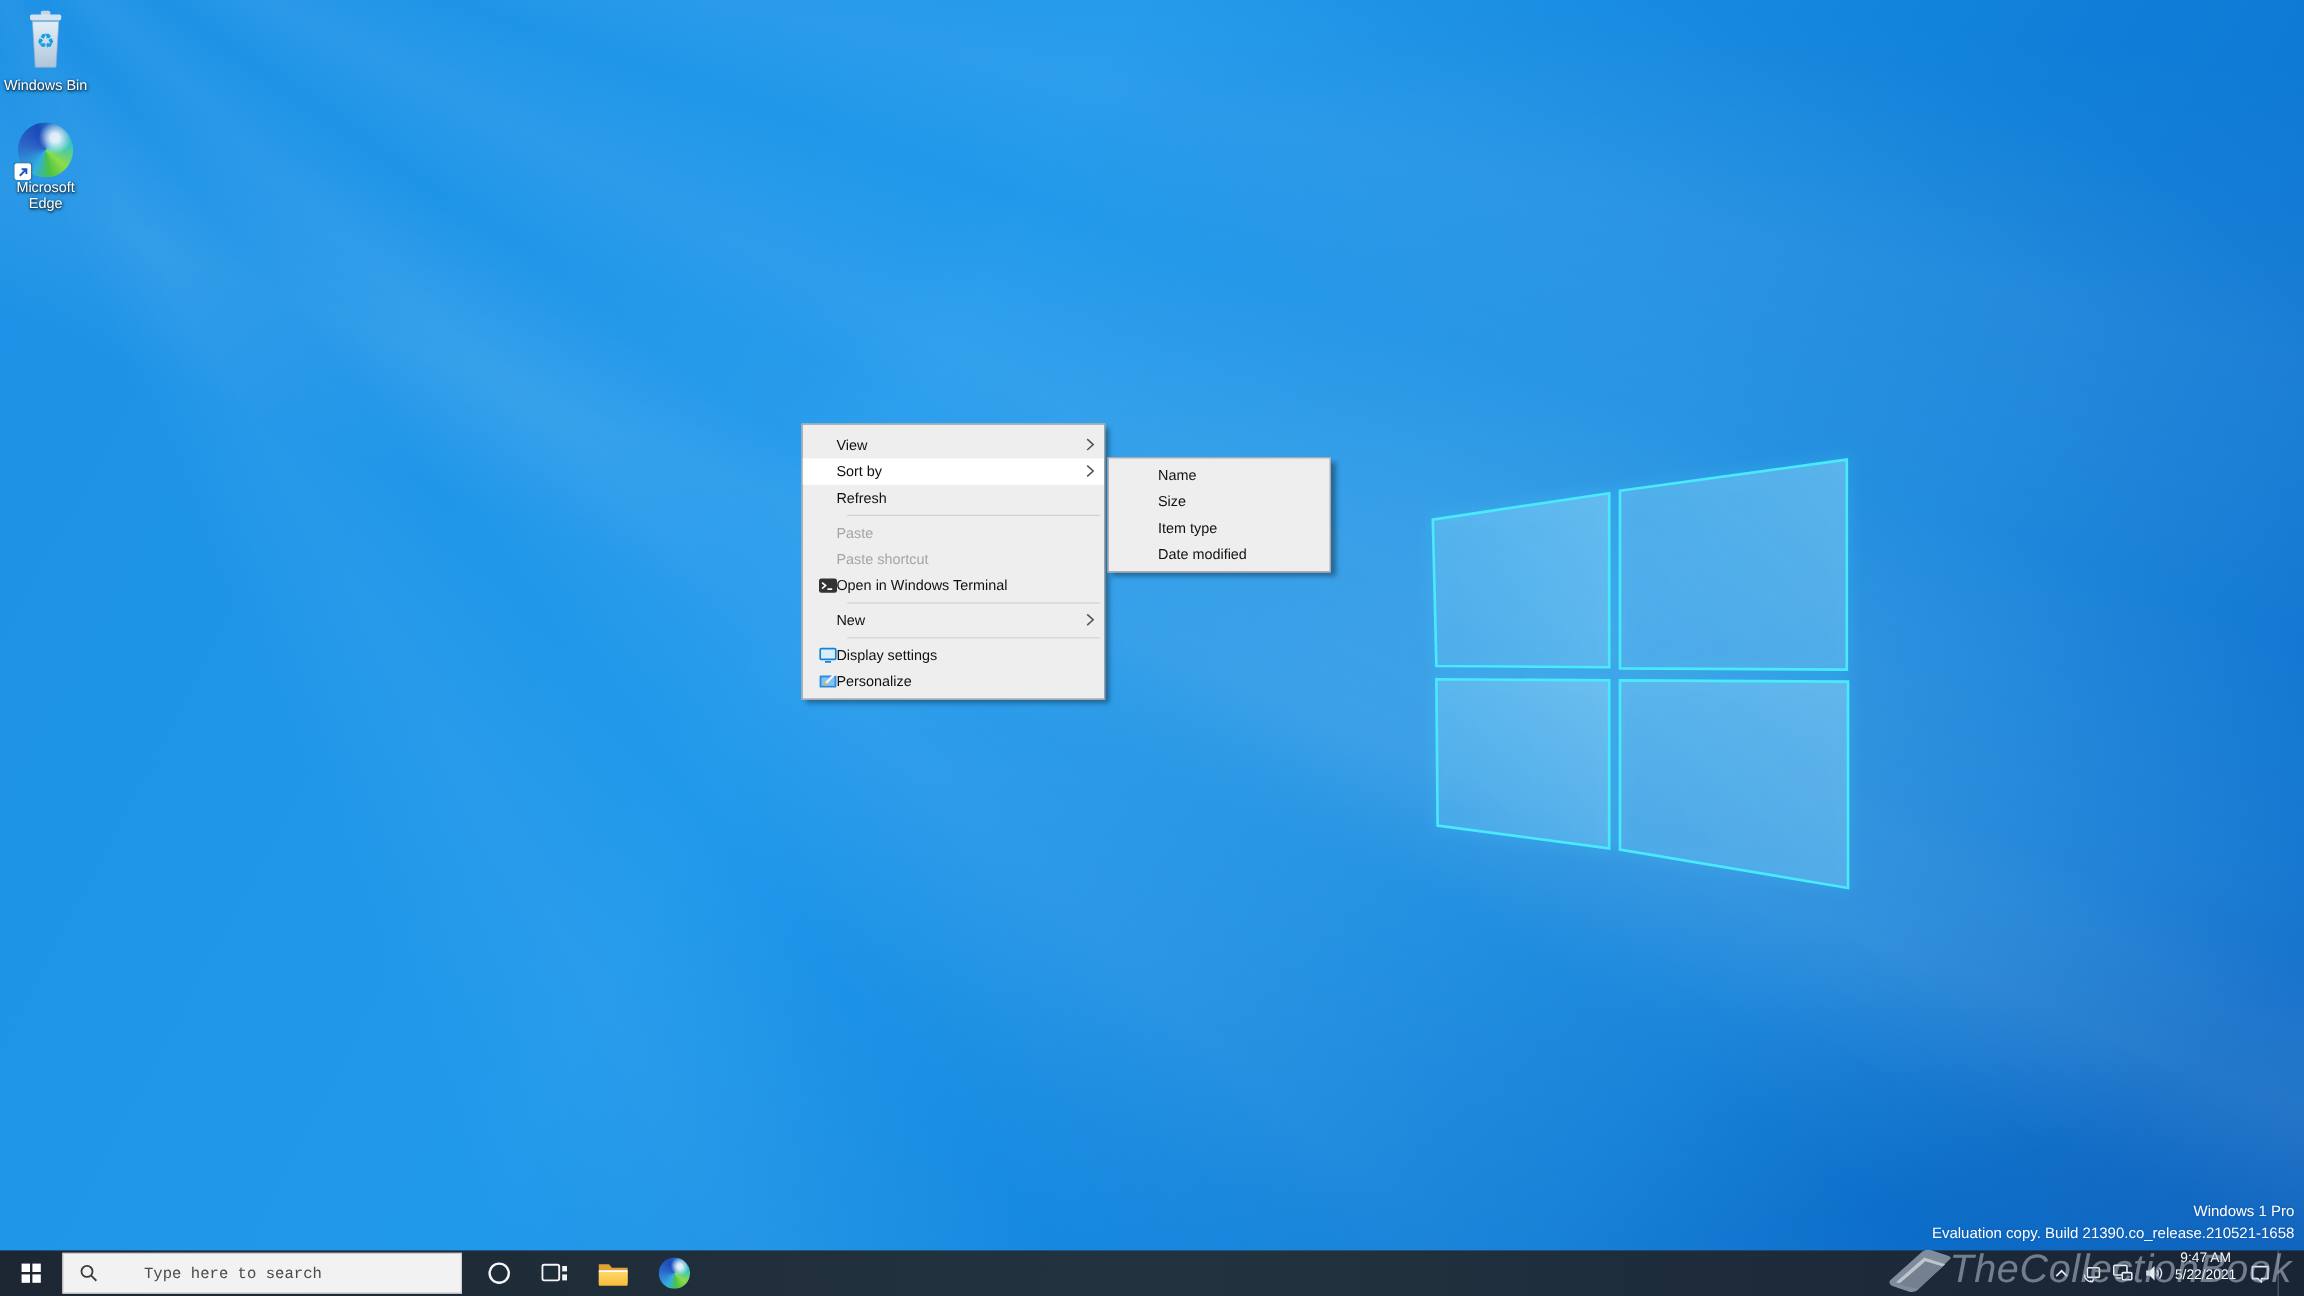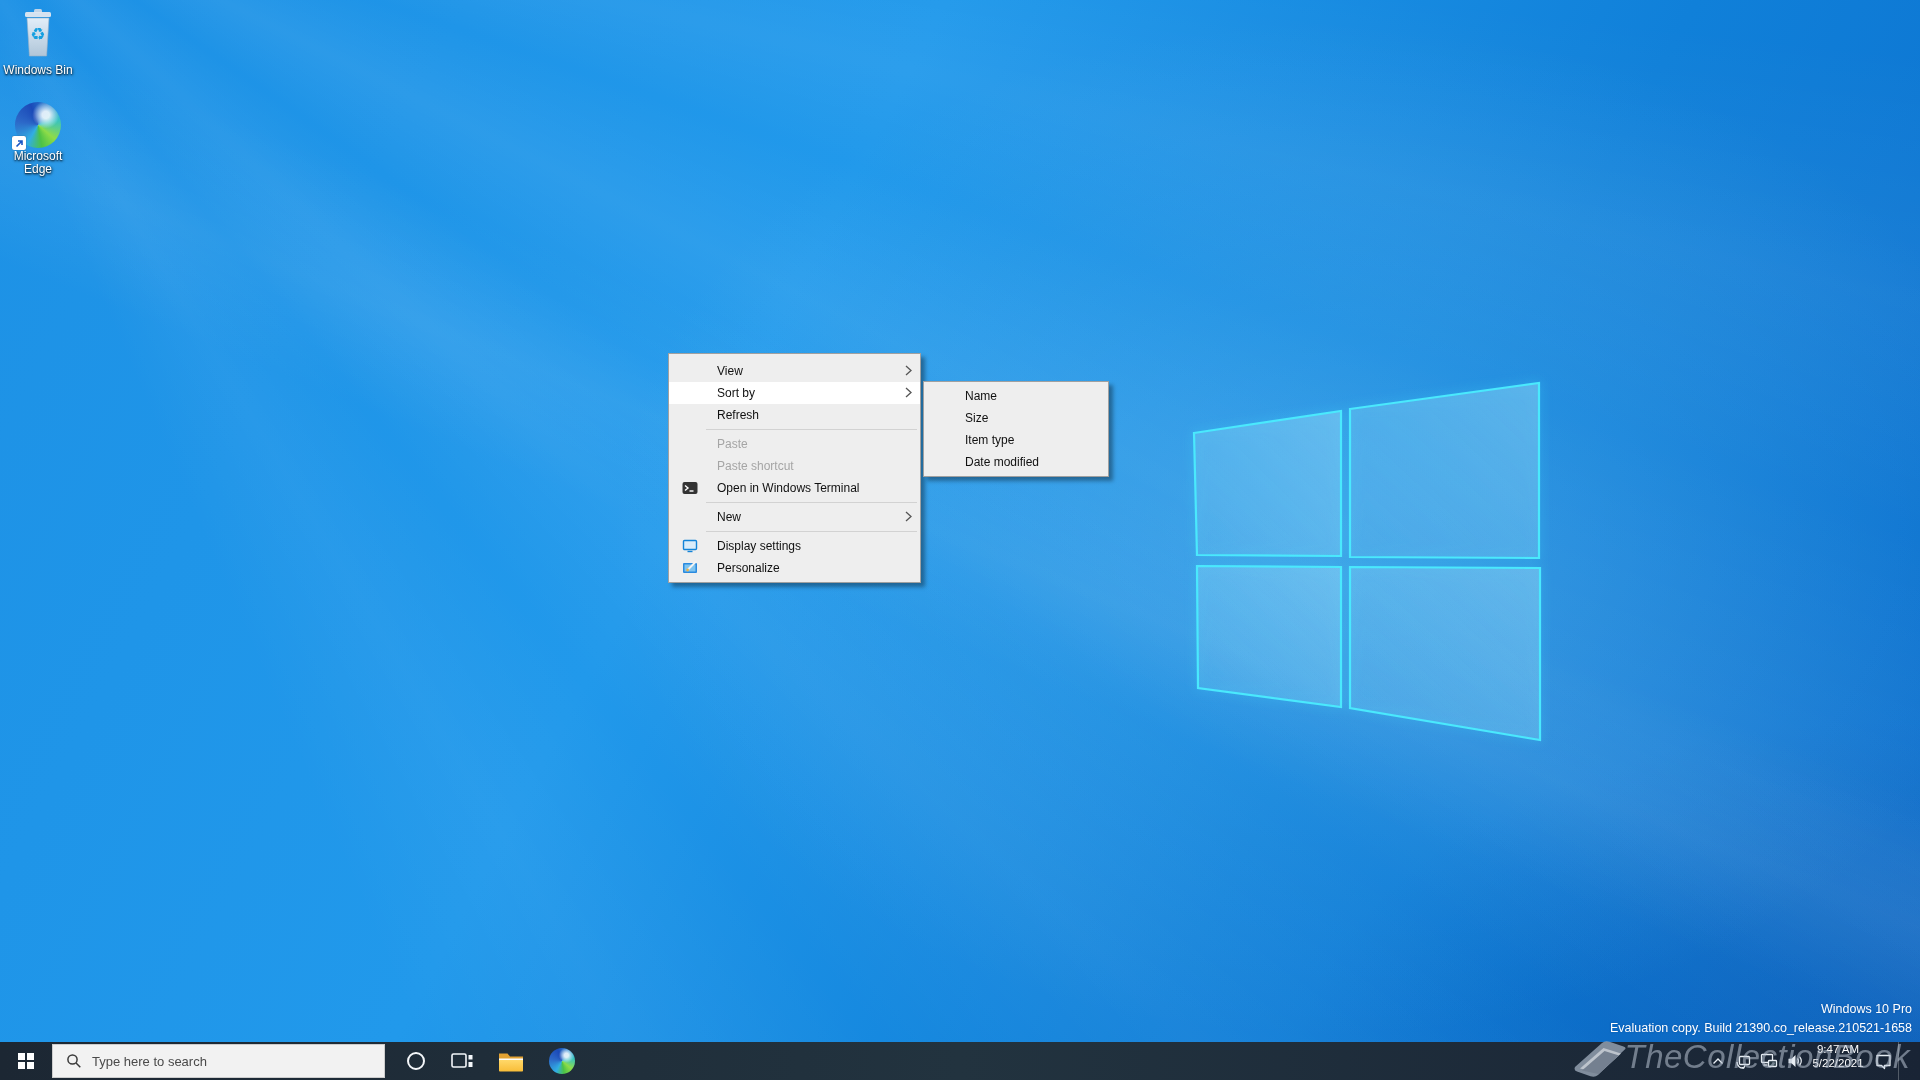--- a/index.html
+++ b/index.html
@@ -41,21 +41,21 @@
     display:flex; align-items:center; justify-content:center; }
 
   
   .eval-watermark { position:absolute; right:8px; bottom:42px; text-align:right;
     color:#fff; font-size:12.5px; line-height:19px; text-shadow:0 0 2px rgba(0,50,120,.4); }
 
   
   .context-menu { position:absolute; left:668px; top:353px; width:253px;
     background:#eeeeee; border:1px solid #a0a0a0; padding:6px 0 3px;
     box-shadow:4px 4px 4px rgba(0,0,0,.35); font-size:12px; color:#111; z-index:20; }
-  .menu-row { position:relative; height:22px; line-height:22px; padding-left:48px; cursor:default; }
+  .menu-row { position:relative; height:22px; line-height:22px; padding-left:28px; cursor:default; }
   .menu-row.highlighted { background:#ffffff; }
   .menu-row.disabled { color:#a5a5a5; }
   .menu-sep { height:1px; background:#d2d2d2; margin:3px 3px 3px 37px; }
   .row-icon { position:absolute; left:13px; top:3px; width:16px; height:16px; }
   .row-chevron { position:absolute; right:8px; top:5px; }
   .submenu { position:absolute; left:923px; top:381px; width:186px;
     background:#eeeeee; border:1px solid #a0a0a0; padding:3px 0;
     box-shadow:4px 4px 4px rgba(0,0,0,.35); font-size:12px; color:#111; z-index:21; }
   .submenu .menu-row { padding-left:41px; }
 
@@ -63,21 +63,21 @@
   .taskbar { position:absolute; left:0; bottom:0; width:1920px; height:38px;
     background:linear-gradient(90deg,#1c2733 0%, #22333f 50%, #192435 100%); z-index:30; }
   .start-btn { position:absolute; left:0; top:0; width:52px; height:38px;
     display:flex; align-items:center; justify-content:center; background:transparent; border:none; cursor:pointer; }
   .win-grid { display:grid; grid-template-columns:7px 7px; grid-template-rows:7px 7px; gap:2px; }
   .win-grid span { background:#fff; }
   .search-box { position:absolute; left:52px; top:2px; width:333px; height:34px;
     background:#f2f2f2; border:1px solid #cdcdcd; display:flex; align-items:center; }
   .search-box svg { margin:0 10px 0 13px; flex:none; }
   .search-box input { border:none; outline:none; background:transparent; width:250px;
-    font-size:13px; color:#b91c1c; font-family:Liberation Sans, sans-serif; }
+    font-size:13px; color:#b91c1c; font-family:Liberation Mono, monospace;margin-left:28px; }
   .search-box input::placeholder { color:#4a4a4a; opacity:1; }
   .tb-btn { position:absolute; top:0; height:38px; width:44px; background:transparent; border:none;
     display:flex; align-items:center; justify-content:center; cursor:pointer; }
   .cortana-ring { width:18px; height:18px; border:2px solid #f4f7fa; border-radius:50%; }
   .tray { position:absolute; right:0; top:0; height:38px; display:flex; align-items:flex-start; }
   .tray-btn { height:38px; border:none; background:transparent; display:flex;
     align-items:center; justify-content:center; cursor:pointer; }
   .w24{width:24px} .w26{width:26px} .w30{width:30px}
   .clock { width:60px; text-align:center; color:#fff; font-size:11.5px; line-height:14px; cursor:default; }
   .tray-divider { width:1px; height:38px; background:rgba(255,255,255,.25); }
@@ -131,21 +131,21 @@
       <span class="shortcut-badge">
         <svg width="9" height="9" viewBox="0 0 9 9">
           <path d="M1.5 7.5 L6.5 2.5 M3 2 L7 2 L7 6" stroke="#1956c4" stroke-width="1.6" fill="none"></path>
         </svg>
       </span>
     </div>
     <div class="icon-label">Microsoft Edge</div>
   </div>
 
   <div class="eval-watermark">
-    <div>Windows 10 Pro</div>
+    <div>Windows 1 Pro</div>
     <div>Evaluation copy. Build 21390.co_release.210521-1658</div>
   </div>
 
   <div class="context-menu">
     <div class="menu-row">
       <span>View</span>
       <svg class="row-chevron" width="7" height="11" viewBox="0 0 7 11">
           <path d="M1 1 L6 5.5 L1 10" stroke="#555" stroke-width="1.3" fill="none"></path>
         </svg>
     </div>

